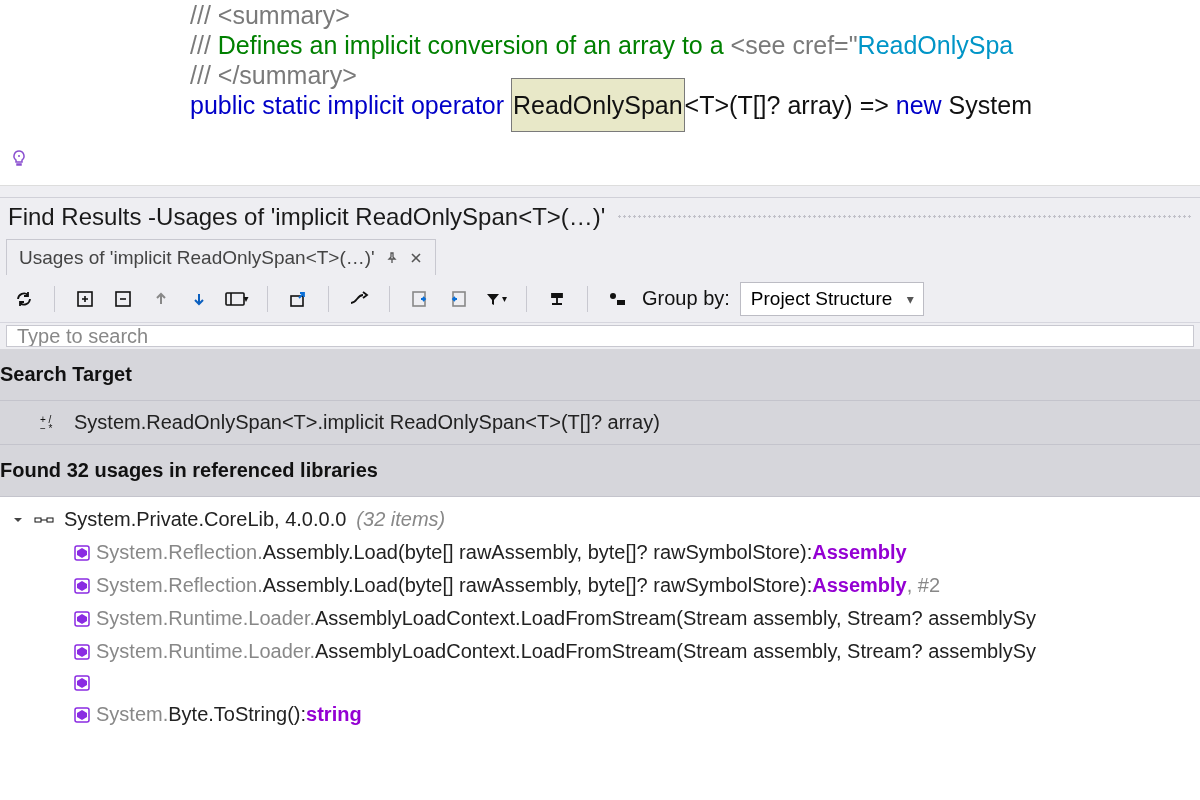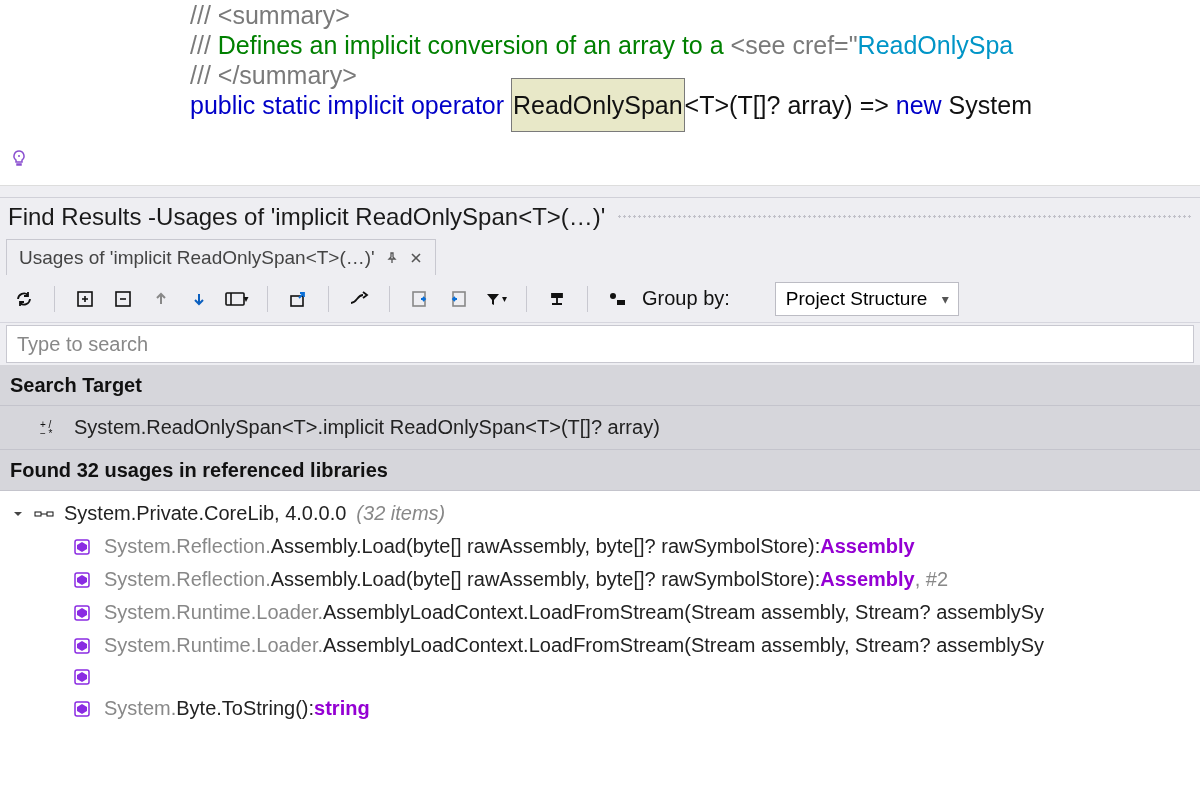--- a/index.html
+++ b/index.html
@@ -97,44 +97,44 @@
   .tb-label { font-size: 20px; color: #111; margin-left: 0; }
   .tb-select {
     height: 34px;
     border: 1px solid #bcbcc4;
     background: #fff;
     font-size: 19px;
     padding: 2px 30px 2px 10px;
     appearance: none;
     position: relative;
   }
-  .select-wrap { position: relative; display: inline-flex; align-items: center; margin-left: 35px; }
+  .select-wrap { position: relative; display: inline-flex; align-items: center; }
   .select-wrap::after {
     content: "▾"; position: absolute; right: 10px; color: #555; pointer-events: none; font-size: 14px;
   }
 
   
   .search-row { padding: 2px 6px; background: #eeeef2; }
   .search-input {
     width: 100%;
-    height: 38px;
+    height: 22px;
     border: 1px solid #c8c8d0;
     background: #fff;
     font-size: 20px;
     padding: 0 10px;
     color: #222;
   }
   .search-input::placeholder { color: #888; }
 
   
   .section-tab {
-    height: 41px;
+    height: 52px;
     display: flex; align-items: center;
     background: #d6d6db;
-    padding: 0 10px;
+    padding: 0 0;
     font-size: 20px;
     font-weight: 600;
     color: #111;
     border-bottom: 1px solid #c4c4cc;
     position: relative;
   }
 
   .target-row {
     height: 44px;
     display: flex; align-items: center;
@@ -149,21 +149,21 @@
   
   .results { flex: 1; overflow: hidden; background: #fff; padding: 6px 0; }
   .asm-row {
     display: flex; align-items: center; gap: 10px;
     padding: 5px 0 5px 12px;
     font-size: 20px;
     color: #222;
   }
   .asm-row .count { color: #888; font-style: italic; }
   .usage-row {
-    display: flex; align-items: center; gap: 12px;
+    display: flex; align-items: center; gap: 4px;
     padding: 5px 0 5px 72px;
     font-size: 20px;
     white-space: nowrap;
     overflow: hidden;
   }
   .ns { color: #888; }
   .sig { color: #222; }
   .ret { color: #9400d3; font-weight: 600; }
   .suffix { color: #888; }
 

